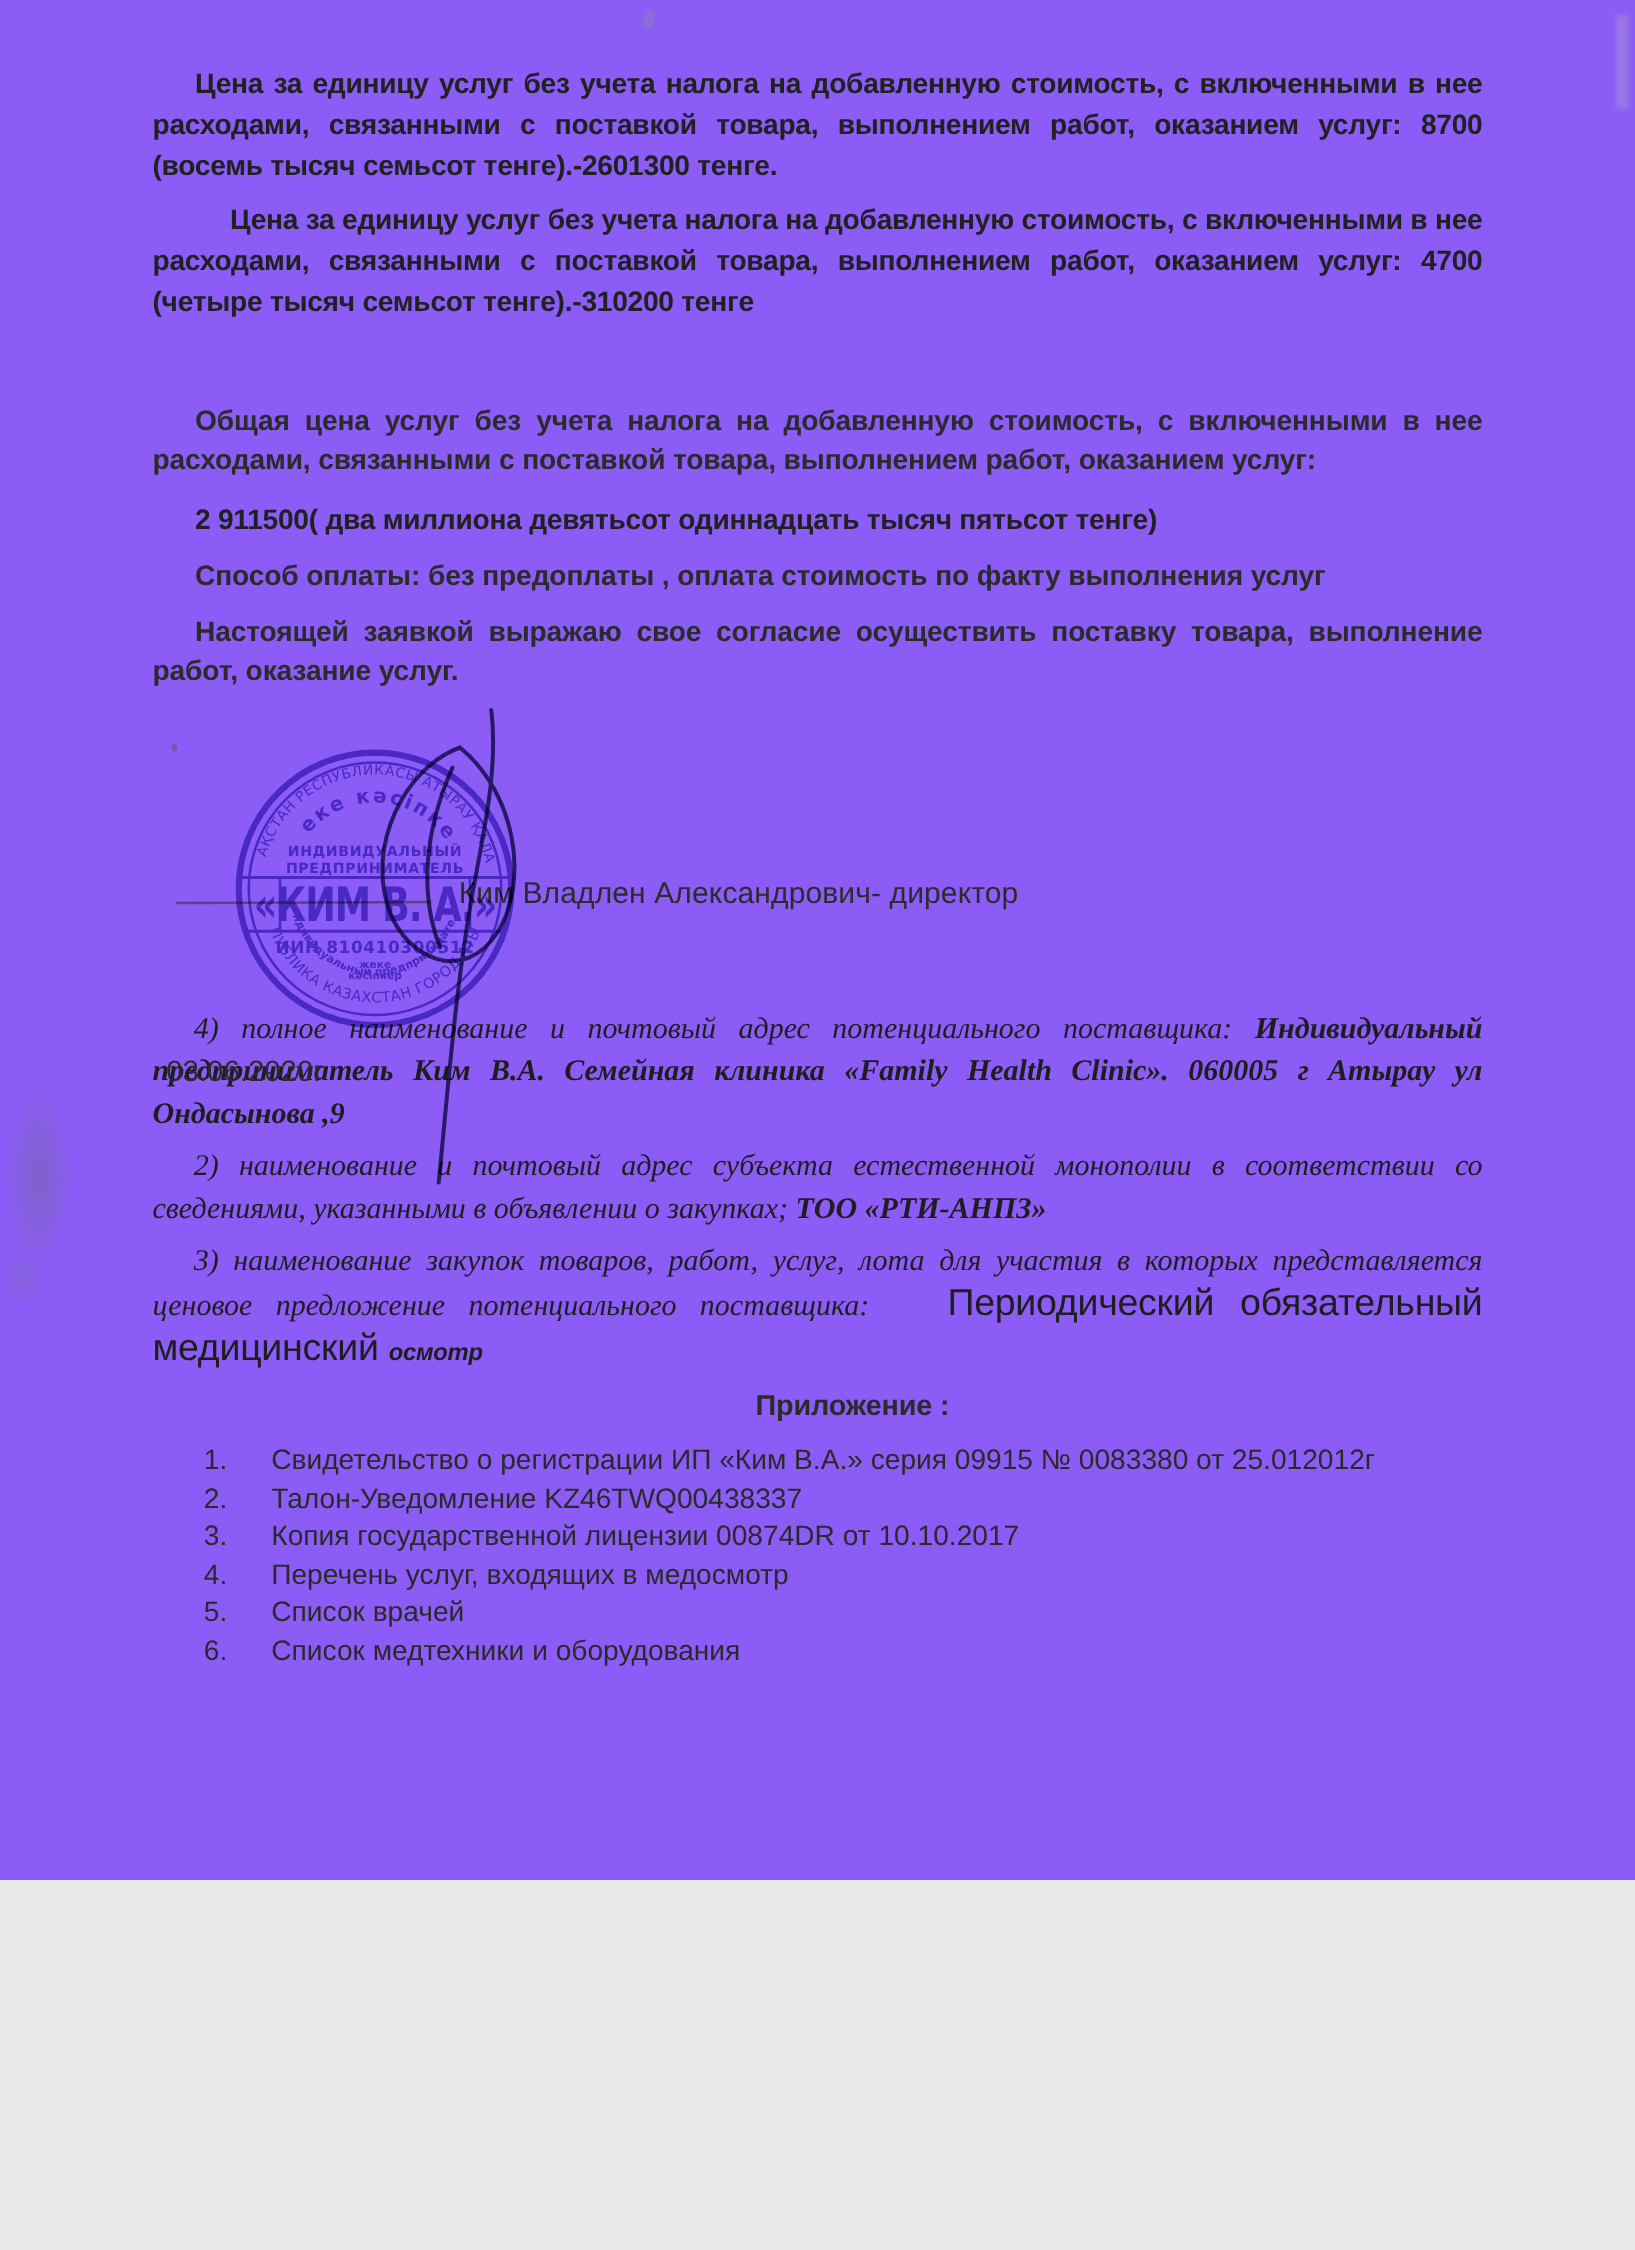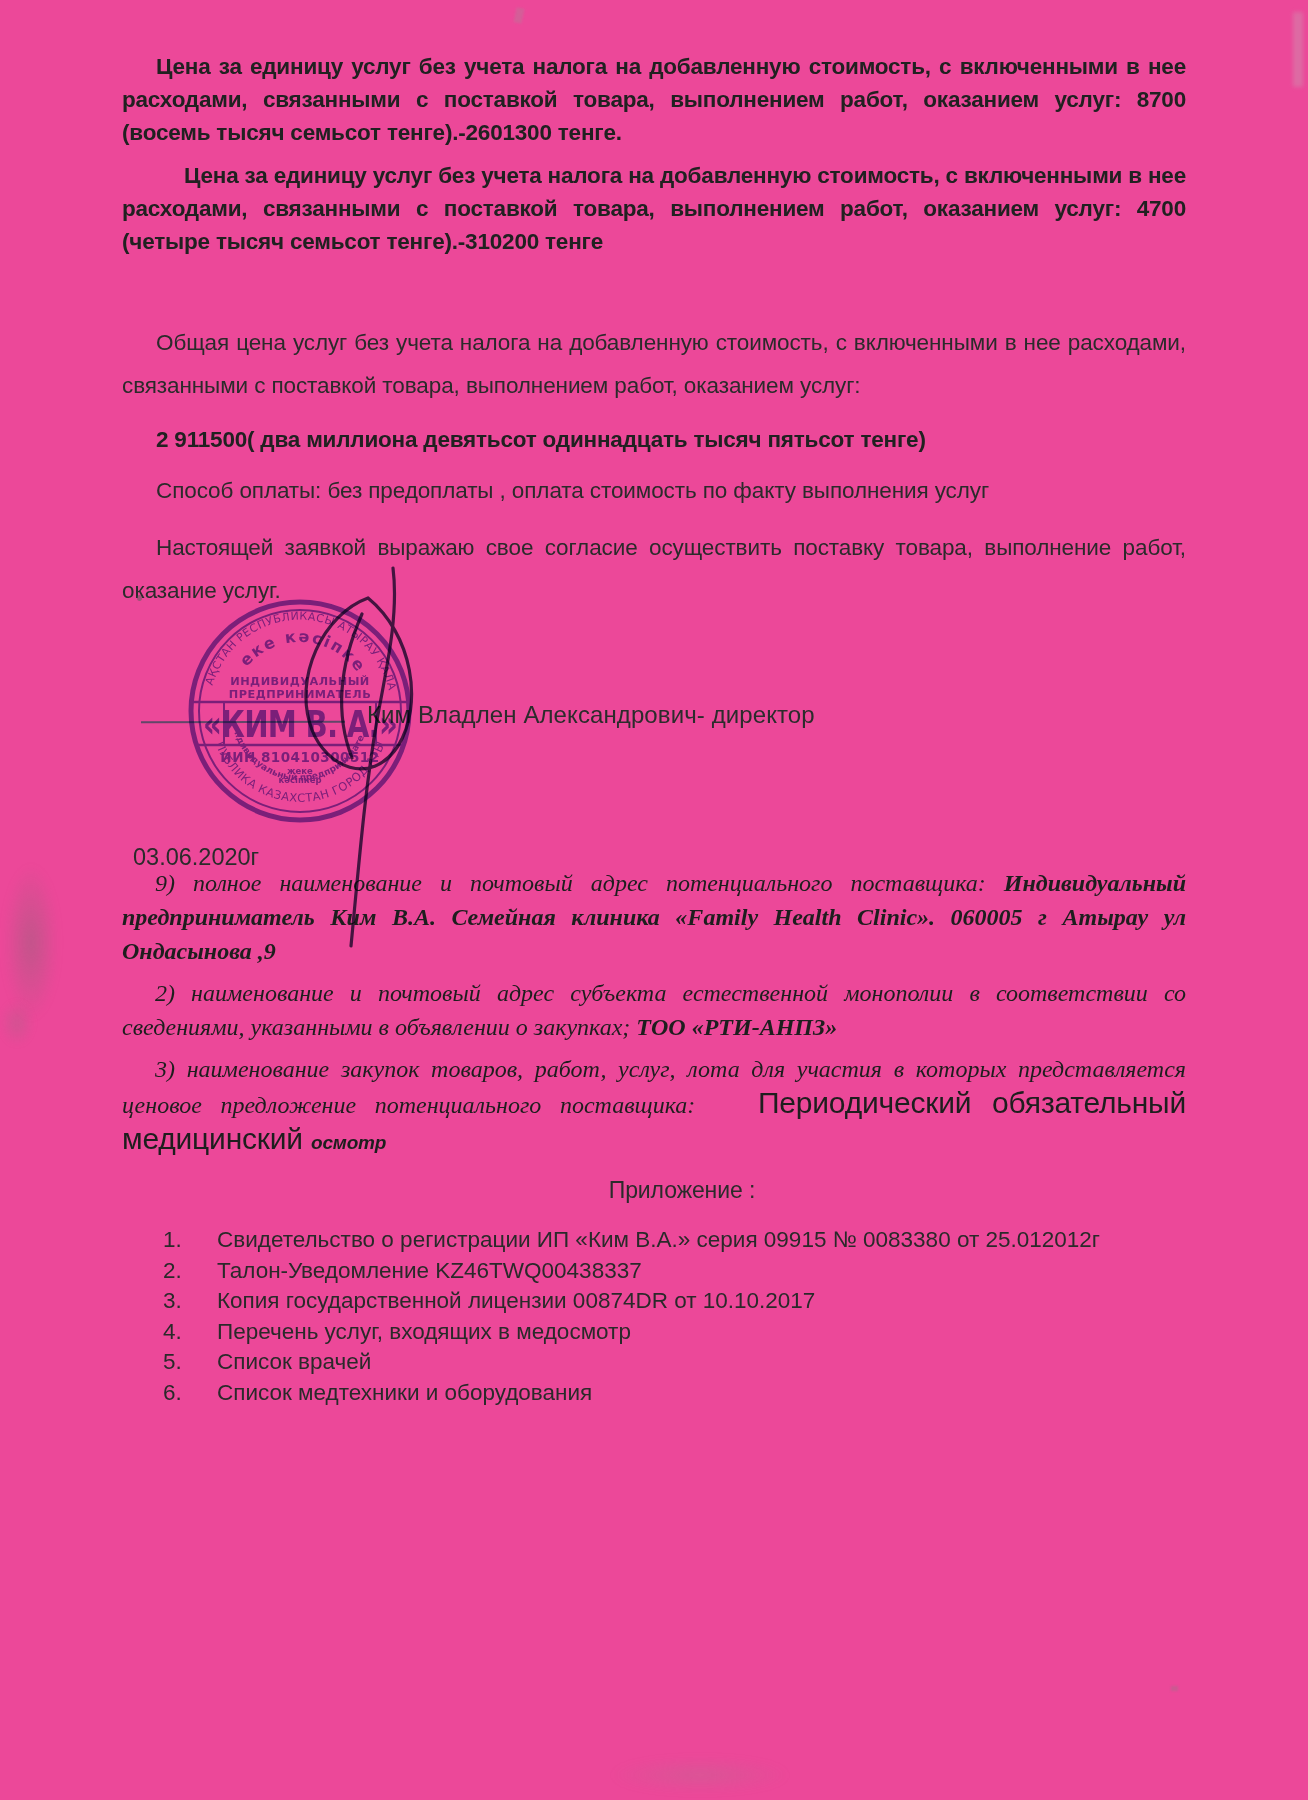--- a/index.html
+++ b/index.html
@@ -1,25 +1,25 @@
 <!DOCTYPE html>
 <html><head>
 <meta charset="utf-8">
 <title>Document</title>
 <style>
   html,body{margin:0;padding:0;background:#e8e8e8;}
   .page{
-    position:relative; width:1308px; height:1800px; margin:0 auto;
-    background:#ec4899; overflow:hidden;
+    position:relative; width:1308px; height:1504px; margin:0 auto;
+    background:#8b5cf6; overflow:hidden;
     font-family:"Liberation Sans", sans-serif; color:#242424;
   }
   .col{position:absolute; left:122px; top:0; width:1064px;}
   .col p{margin:0; padding:0;}
   .b{font-weight:bold; font-size:22.5px; line-height:33px; color:#212121; letter-spacing:-0.2px;}
-  .r{font-weight:normal; font-size:22.5px; line-height:43px; color:#2b2b2b; letter-spacing:-0.1px;}
+  .r{font-weight:bold; font-size:22.5px; line-height:31px; color:#2b2b2b; letter-spacing:-0.1px;}
   .j{text-align:justify;}
   .ind1{text-indent:34px;}
   .ind2{text-indent:62px;}
   .ind3{text-indent:34px;}
   .mt1{margin-top:50px !important;}
   .mt2{margin-top:15px !important;}
   .mt3{margin-top:10px !important;}
   .mt4{margin-top:63px !important;}
   .mt5{margin-top:16px !important;}
   .mt6{margin-top:13px !important;}
@@ -87,21 +87,21 @@
   <div class="col">
     <p class="b j ind1 mt1">Цена за единицу услуг без учета налога на добавленную стоимость, с включенными в нее расходами, связанными с поставкой товара, выполнением работ, оказанием услуг: 8700 (восемь тысяч семьсот тенге).-2601300 тенге.</p>
     <p class="b j ind2 mt3">Цена за единицу услуг без учета налога на добавленную стоимость, с включенными в нее расходами, связанными с поставкой товара, выполнением работ, оказанием услуг: 4700 (четыре тысяч семьсот тенге).-310200 тенге</p>
     <p class="r j ind1 mt4">Общая цена услуг без учета налога на добавленную стоимость, с включенными в нее расходами, связанными с поставкой товара, выполнением работ, оказанием услуг:</p>
     <p class="b ind1 mt5">2 911500( два миллиона девятьсот одиннадцать тысяч пятьсот тенге)</p>
     <p class="r ind3 mt6">Способ оплаты: без предоплаты , оплата стоимость по факту выполнения услуг</p>
     <p class="r j ind3 mt7">Настоящей заявкой выражаю свое согласие осуществить поставку товара, выполнение работ, оказание услуг.</p>
 
     <div class="sigspace"></div>
 
-    <p class="it j"><span>9) полное наименование и почтовый адрес потенциального поставщика: </span><span class="bi">Индивидуальный предприниматель Ким В.А. Семейная клиника «Family Health Clinic». 060005 г Атырау ул Ондасынова ,9</span></p>
+    <p class="it j"><span>4) полное наименование и почтовый адрес потенциального поставщика: </span><span class="bi">Индивидуальный предприниматель Ким В.А. Семейная клиника «Family Health Clinic». 060005 г Атырау ул Ондасынова ,9</span></p>
     <p class="it j"><span>2) наименование и почтовый адрес субъекта естественной монополии в соответствии со сведениями, указанными в объявлении о закупках; </span><span class="bi">ТОО «РТИ-АНПЗ»</span></p>
     <p class="it j" style="margin-top:10px;"><span>3) наименование закупок товаров, работ, услуг, лота для участия в которых представляется ценовое предложение потенциального поставщика: </span><span class="bs">Периодический обязательный медицинский </span><span class="bsi">осмотр</span></p>
 
     <p class="r attach-title">Приложение :</p>
 
     <div class="list">
       <div class="li">
           <span class="num">1.</span>
           <span class="txt">Свидетельство о регистрации ИП «Ким В.А.» серия 09915 № 0083380 от 25.012012г</span>
         </div>

